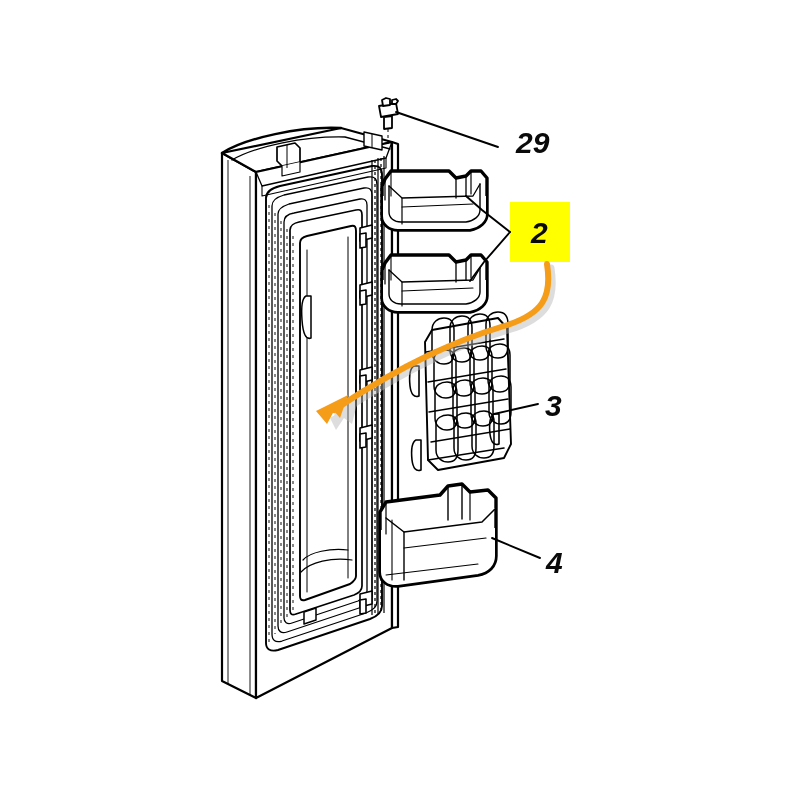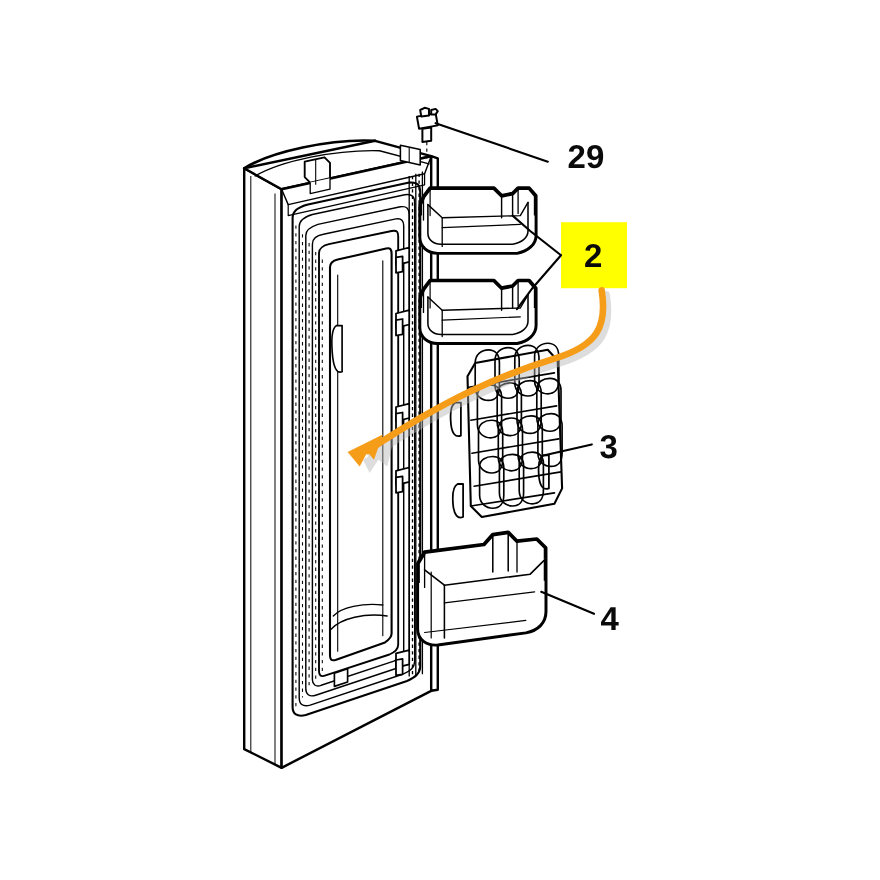--- a/index.html
+++ b/index.html
@@ -11,20 +11,21 @@
     width: 800px;
     height: 800px;
     overflow: hidden;
     font-family: "Liberation Sans", sans-serif;
   }
   #stage {
     position: relative;
     width: 800px;
     height: 800px;
     background: #ffffff;
+    font-style: italic;
   }
   #diagram {
     position: absolute;
     left: 0;
     top: 0;
     width: 800px;
     height: 800px;
   }
   .callout-text {
     font-family: "Liberation Sans", sans-serif;

